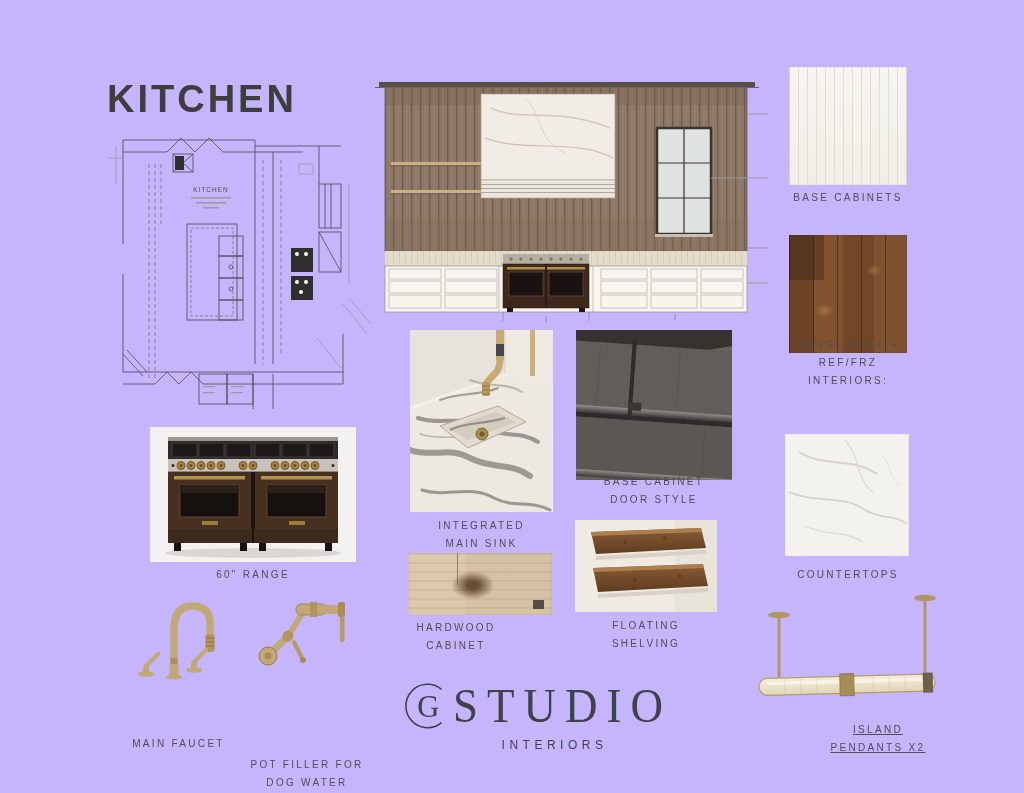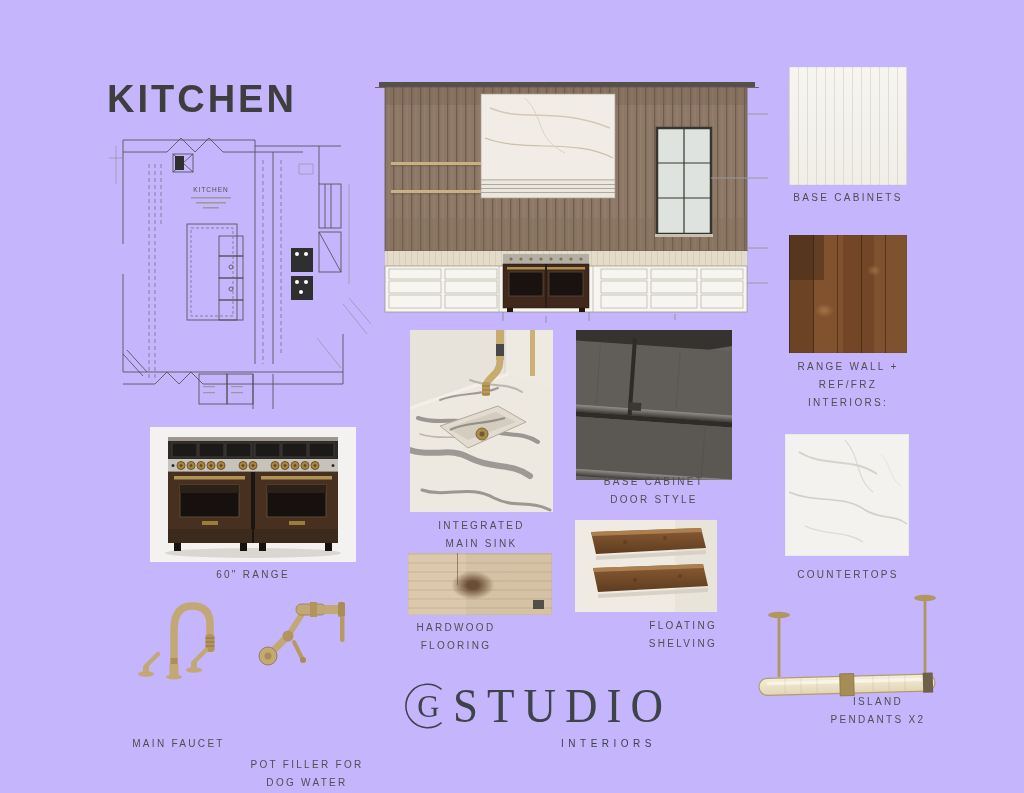--- a/index.html
+++ b/index.html
@@ -26,21 +26,21 @@
     background-image:
       radial-gradient(30px 20px at 45% 52%, rgba(88,58,33,.85) 0 18%, rgba(88,58,33,.45) 45%, rgba(0,0,0,0) 72%),
       repeating-linear-gradient(180deg, rgba(120,90,60,.10) 0 2px, rgba(0,0,0,0) 2px 9px),
       linear-gradient(90deg,#dcc9ad 0 40%,#d5c2a4 40% 100%);}
   .sw-floor::before{content:"";position:absolute;left:34%;top:0;width:1.5px;height:52%;
     background:rgba(95,68,42,.55);}
   .sw-floor::after{content:"";position:absolute;right:8px;bottom:6px;width:11px;height:9px;
     background:#3c3a37;opacity:.85;}
   .logo-name{font-family:"Liberation Serif",serif;font-size:45px;letter-spacing:9px;
     color:#3e434a;transform:scaleY(1.06);transform-origin:left bottom;white-space:nowrap;}
-  .logo-sub{font-size:10px;letter-spacing:4.5px;color:#3e434a;text-align:right;
+  .logo-sub{font-size:12px;letter-spacing:4.5px;color:#3e434a;text-align:center;
     padding-right:16px;margin-top:4px;}
 </style>
 </head>
 <body>
 
 <div class="board">
 
   <div class="abs title" style="left:107px;top:78px;">KITCHEN</div>
 
   <svg class="abs" style="left:103px;top:124px;" width="272" height="292" viewBox="0 0 272 292">
@@ -209,21 +209,21 @@
         <path d="M214,234 V243"></path>
         <path d="M171,238 V245"></path>
         <path d="M300,236 V242"></path>
     </g>
   </svg>
 
   <div class="abs swatch sw-base" style="left:789px;top:67px;width:118px;height:118px;"></div>
   <div class="abs cap" style="left:783px;top:189px;width:130px;">BASE CABINETS</div>
 
   <div class="abs swatch sw-wood" style="left:789px;top:235px;width:118px;height:118px;"></div>
-  <div class="abs cap" style="left:783px;top:358px;width:130px;">
+  <div class="abs cap" style="left:783px;top:336px;width:130px;">
     <div>RANGE WALL +</div>
     <div>REF/FRZ</div>
     <div>INTERIORS:</div>
   </div>
 
   <div class="abs swatch sw-marble" style="left:785px;top:434px;width:124px;height:122px;">
     <svg width="124" height="122" viewBox="0 0 124 122">
       <g fill="none">
         <path d="M14,18 C40,34 64,22 92,40" stroke="#d2cfc8" stroke-width="2" opacity="0.9"></path>
         <path d="M4,58 C30,70 58,60 80,76 C96,86 110,80 122,90" stroke="#c8c5be" stroke-width="1.5" opacity="0.8"></path>
@@ -254,21 +254,21 @@
           <path d="M56,89 V104"></path>
           <path d="M72,89 V104"></path>
           <path d="M128,89 V104"></path>
         <path d="M144,89 V104"></path>
           <path d="M160,89 V104"></path>
       </g>
       <rect x="95" y="85.5" width="14" height="22" fill="#a68c55" stroke="#8a7344" stroke-width="0.8"></rect>
       <rect x="178" y="86.5" width="10" height="20" fill="#6f6049"></rect>
     </g>
   </svg>
-  <div class="abs cap" style="left:745px;top:693px;width:266px;">
+  <div class="abs cap" style="left:745px;top:721px;width:266px;text-decoration:underline;">
     <div>ISLAND</div>
     <div>PENDANTS X2</div>
   </div>
 
   <svg class="abs" style="left:410px;top:330px;" width="143" height="182" viewBox="0 0 143 182">
     <rect width="143" height="182" fill="#e8e3da"></rect>
     <polygon points="95,0 143,0 143,70 95,52" fill="#efeae2" opacity="0.8"></polygon>
     <path d="M95,0 L95,52" stroke="#d8d2c7" stroke-width="1"></path>
     <polygon points="0,78 98,44 143,58 143,182 0,182" fill="#ede8e0"></polygon>
     <path d="M0,78 L98,44" stroke="#f6f2ea" stroke-width="3" opacity="0.8"></path>
@@ -349,29 +349,29 @@
     <polygon points="23,74 133,68 133,72 23,78" fill="#cfc8bb" opacity="0.7"></polygon>
     <polygon points="18,48 128,44 133,66 23,72" fill="url(#sh1)"></polygon>
     <polygon points="18,48 128,44 129,48 19,52" fill="#b08354" opacity="0.9"></polygon>
     <g fill="#4e3118" opacity="0.45">
       <circle cx="50" cy="22" r="2"></circle>
         <circle cx="90" cy="18" r="2"></circle>
       <circle cx="60" cy="60" r="2"></circle>
         <circle cx="105" cy="56" r="2"></circle>
     </g>
   </svg>
-  <div class="abs cap" style="left:575px;top:617px;width:142px;text-align:right;">
+  <div class="abs cap" style="left:575px;top:617px;width:142px;">
     <div>FLOATING</div>
     <div>SHELVING</div>
   </div>
 
   <div class="abs swatch sw-floor" style="left:408px;top:553px;width:144px;height:62px;"></div>
   <div class="abs cap" style="left:384px;top:619px;width:144px;">
     <div>HARDWOOD</div>
-    <div>FLOORING</div>
+    <div>CABINET</div>
   </div>
 
   <svg class="abs" style="left:150px;top:427px;" width="206" height="135" viewBox="0 0 206 135">
     <rect width="206" height="135" fill="#f3f2f0"></rect>
     <ellipse cx="103" cy="126" rx="88" ry="5" fill="#dad7d2"></ellipse>
     <rect x="18" y="10" width="170" height="4" fill="#9b968e"></rect>
     <rect x="18" y="14" width="170" height="18" fill="#2c2a27"></rect>
     <g fill="#1c1a18" stroke="#3e3b37" stroke-width="1">
       <rect x="22" y="16" width="25" height="14"></rect>
         <rect x="49" y="16" width="25" height="14"></rect>

